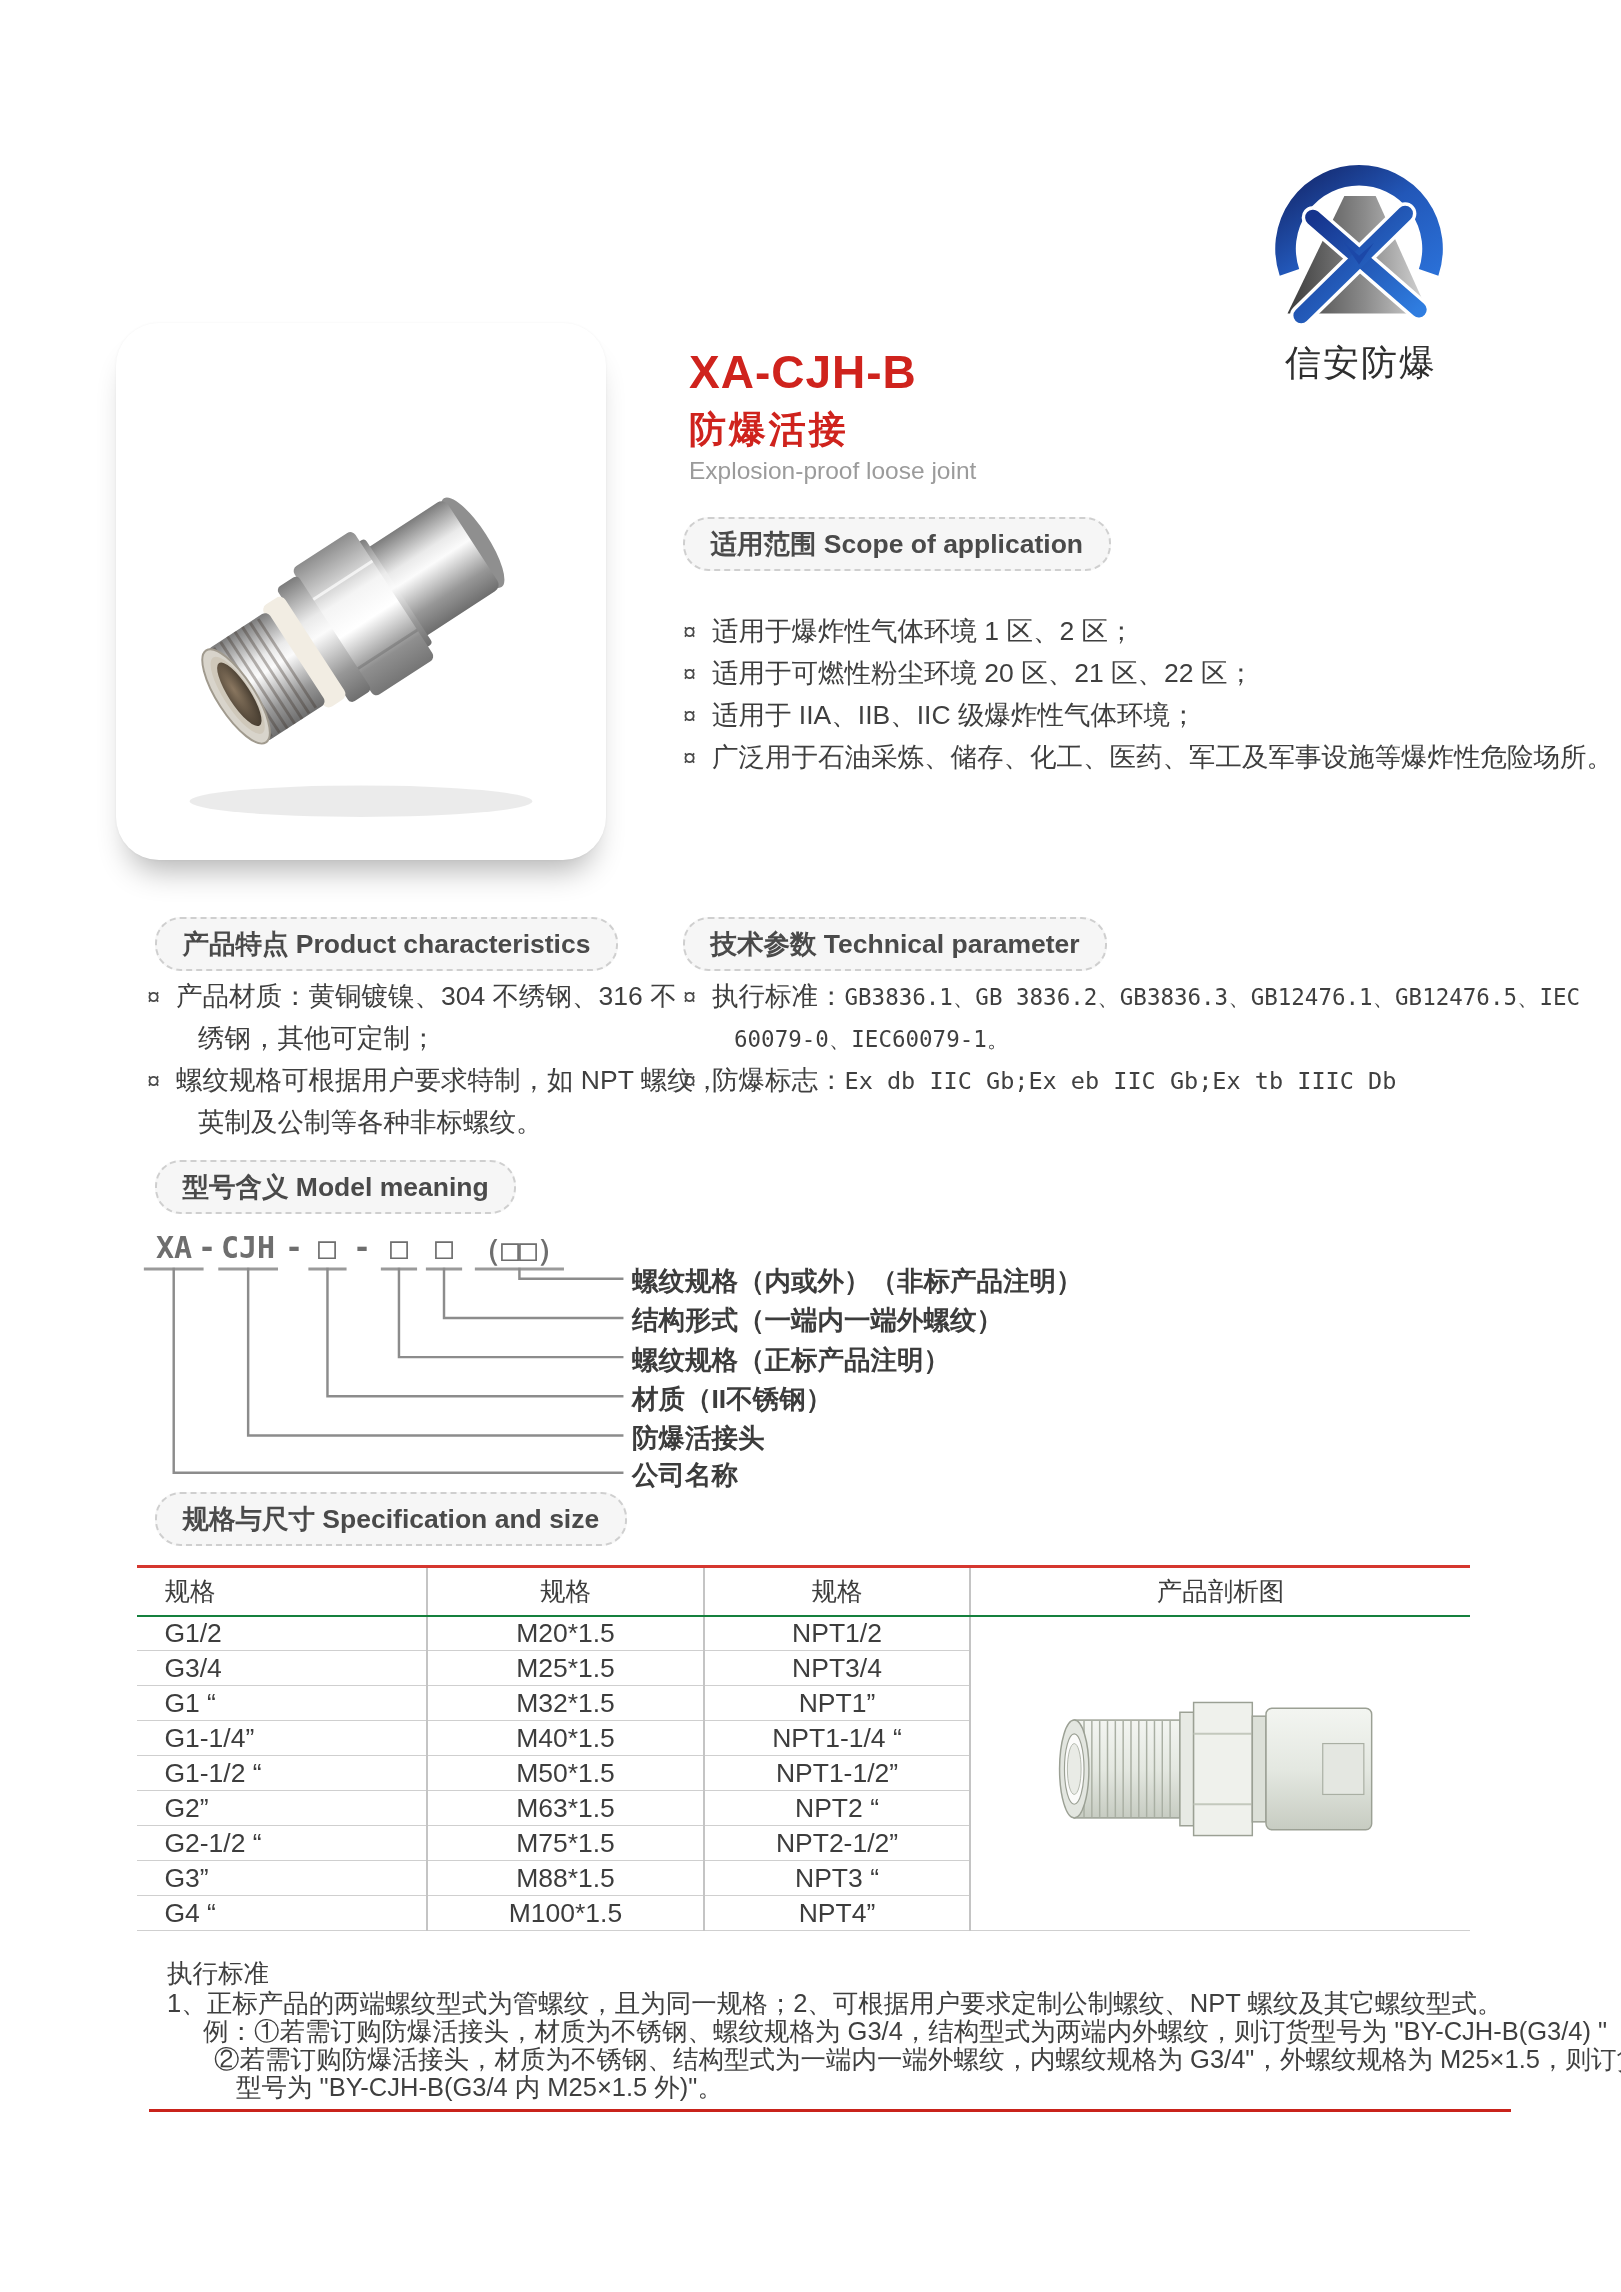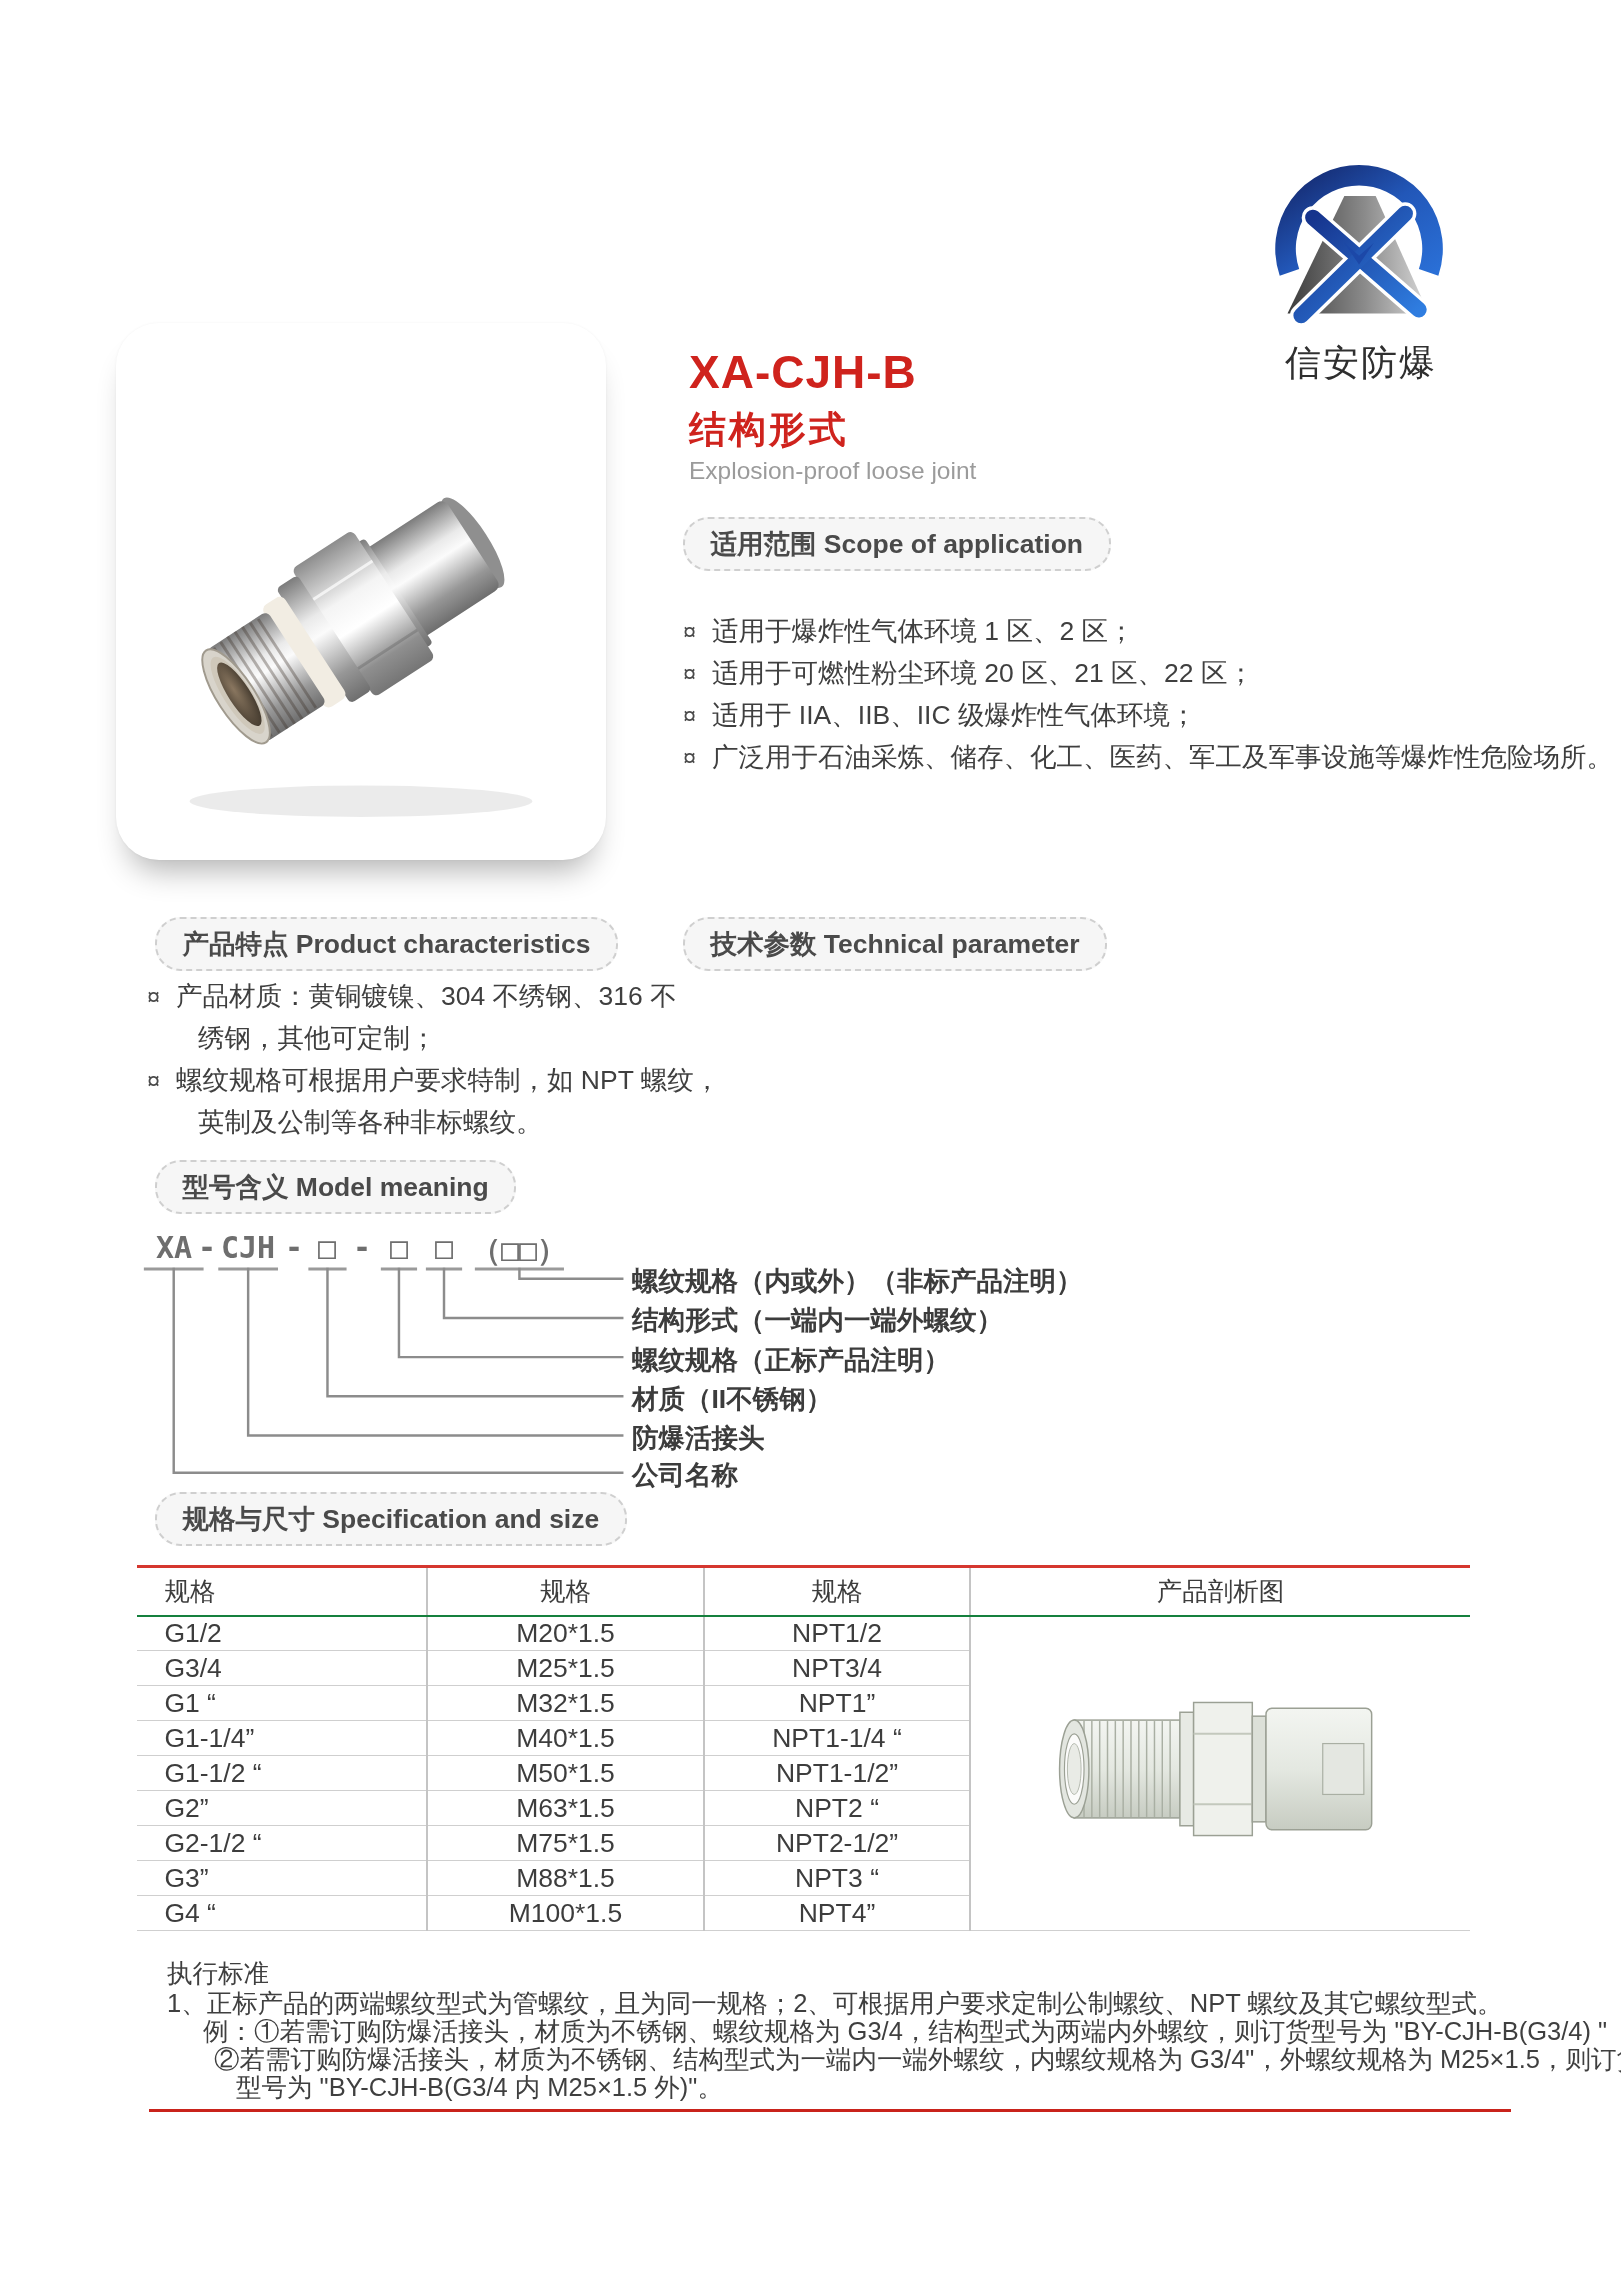--- a/index.html
+++ b/index.html
@@ -137,40 +137,45 @@
           <line x1="-96" y1="-54" x2="-96" y2="54"></line>
         </g>
         <ellipse cx="-158" cy="0" rx="19" ry="56" fill="#d8d4cb" stroke="#a09a8e" stroke-width="2"></ellipse>
         <ellipse cx="-156" cy="0" rx="14" ry="46" fill="#cfc8ba"></ellipse>
         <ellipse cx="-154" cy="0" rx="11" ry="38" fill="url(#holeG)"></ellipse>
       </g>
     </svg>
   </div>
 
   <div class="title-model" style="color:#cf231d">XA-CJH-B</div>
-  <div class="title-cn" style="color:#cf231d">结构形式</div>
+  <div class="title-cn" style="color:#cf231d">防爆活接</div>
   <div class="title-en">Explosion-proof loose joint</div>
 
   <div class="pill" style="left:683px; top:517px;">适用范围 Scope of application</div>
   <div class="blist" style="left:683px; top:610px;">
     <div class="li"><span class="mark">¤</span><span>适用于爆炸性气体环境 1 区、2 区；</span></div>
     <div class="li"><span class="mark">¤</span><span>适用于可燃性粉尘环境 20 区、21 区、22 区；</span></div>
     <div class="li"><span class="mark">¤</span><span>适用于 IIA、IIB、IIC 级爆炸性气体环境；</span></div>
     <div class="li"><span class="mark">¤</span><span>广泛用于石油采炼、储存、化工、医药、军工及军事设施等爆炸性危险场所。</span></div>
   </div>
 
   <div class="pill" style="left:155px; top:917px;">产品特点 Product characteristics</div>
   <div class="blist" style="left:147px; top:975px;">
     <div class="li"><span class="mark">¤</span><span>产品材质：黄铜镀镍、304 不绣钢、316 不</span></div>
     <div class="li cont">绣钢，其他可定制；</div>
     <div class="li"><span class="mark">¤</span><span>螺纹规格可根据用户要求特制，如 NPT 螺纹，</span></div>
     <div class="li cont">英制及公制等各种非标螺纹。</div>
   </div>
 
   <div class="pill" style="left:683px; top:917px;">技术参数 Technical parameter</div>
+  <div class="blist" style="left:683px; top:975px;">
+    <div class="li"><span class="mark">¤</span><span>执行标准：</span><span class="num">GB3836.1、GB 3836.2、GB3836.3、GB12476.1、GB12476.5、IEC</span></div>
+    <div class="li cont"><span class="num">60079-0、IEC60079-1。</span></div>
+    <div class="li"><span class="mark">¤</span><span>防爆标志：</span><span class="mono">Ex db IIC Gb;Ex eb IIC Gb;Ex tb IIIC Db</span></div>
+  </div>
 
   <div class="pill" style="left:155px; top:1160px;">型号含义 Model meaning</div>
   <div class="mm-diagram">
     <svg width="1372" height="284" viewBox="0 0 1400 290">
       <g stroke="#9a9a9a" stroke-width="3" stroke-linecap="square">
         <line x1="8" y1="50" x2="66" y2="50"></line>
           <line x1="84" y1="50" x2="142" y2="50"></line>
         <line x1="176" y1="50" x2="212" y2="50"></line>
           <line x1="250" y1="50" x2="284" y2="50"></line>
         <line x1="296" y1="50" x2="330" y2="50"></line>

